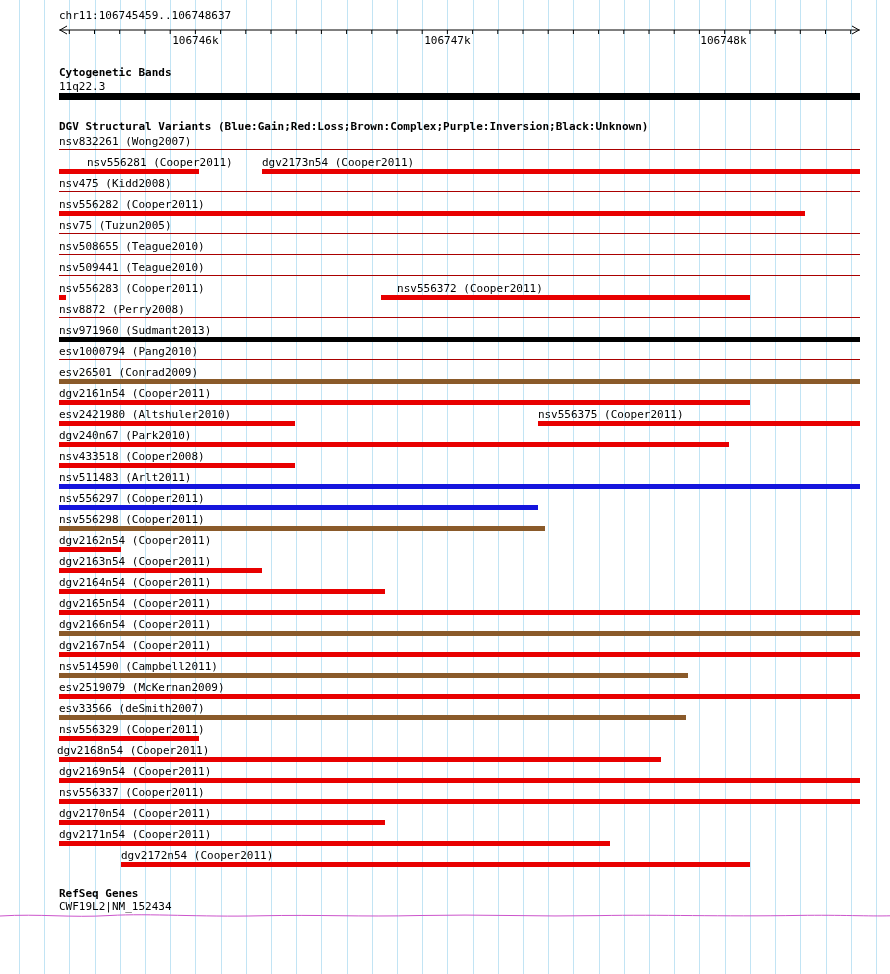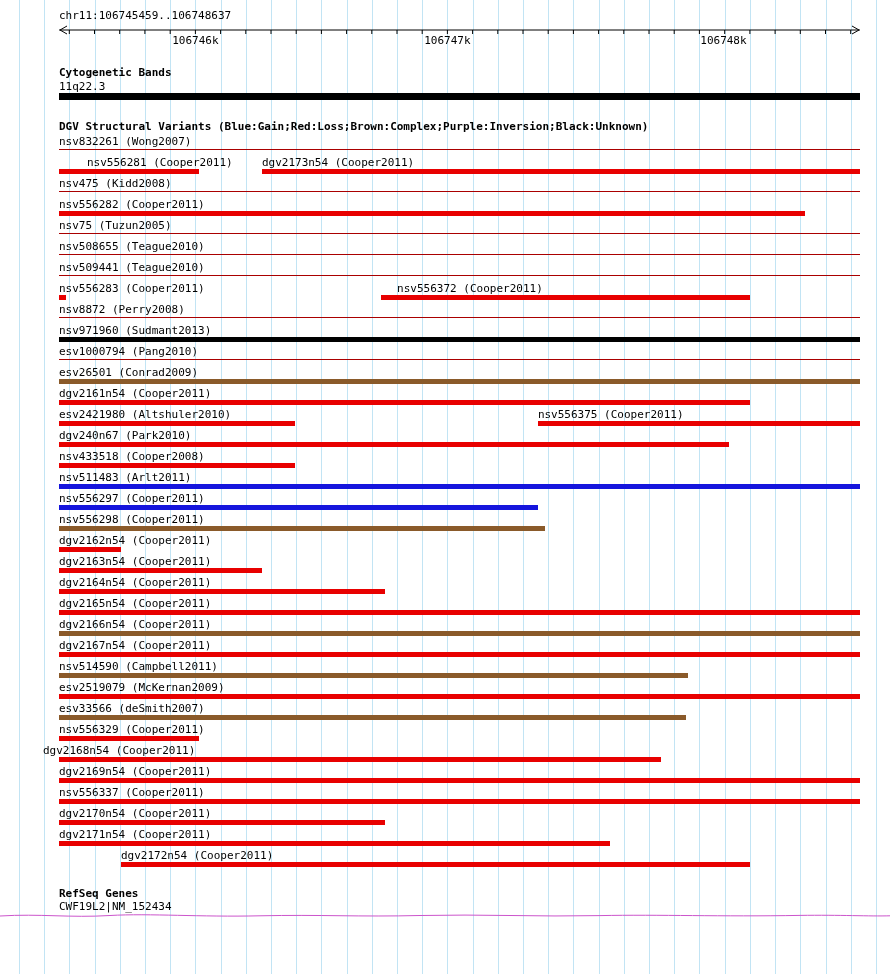--- a/index.html
+++ b/index.html
@@ -167,21 +167,21 @@
       <div class="txt" style="left: 59px; top: 640px;">dgv2167n54 (Cooper2011)</div>
       <div class="bar" style="left: 59px; width: 801px; top: 652px; height: 5px; background: rgb(232, 0, 0);"></div>
       <div class="txt" style="left: 59px; top: 661px;">nsv514590 (Campbell2011)</div>
       <div class="bar" style="left: 59px; width: 629.105px; top: 673px; height: 5px; background: rgb(138, 90, 42);"></div>
       <div class="txt" style="left: 59px; top: 682px;">esv2519079 (McKernan2009)</div>
       <div class="bar" style="left: 59px; width: 801px; top: 694px; height: 5px; background: rgb(232, 0, 0);"></div>
       <div class="txt" style="left: 59px; top: 703px;">esv33566 (deSmith2007)</div>
       <div class="bar" style="left: 59px; width: 627.089px; top: 715px; height: 5px; background: rgb(138, 90, 42);"></div>
       <div class="txt" style="left: 59px; top: 724px;">nsv556329 (Cooper2011)</div>
       <div class="bar" style="left: 59px; width: 139.885px; top: 736px; height: 5px; background: rgb(232, 0, 0);"></div>
-      <div class="txt" style="left: 43px; top: 745px; text-align: right;">dgv2168n54 (Cooper2011)</div>
+      <div class="txt" style="left: 57px; top: 745px; text-align: right;">dgv2168n54 (Cooper2011)</div>
       <div class="bar" style="left: 59px; width: 601.884px; top: 757px; height: 5px; background: rgb(232, 0, 0);"></div>
       <div class="txt" style="left: 59px; top: 766px;">dgv2169n54 (Cooper2011)</div>
       <div class="bar" style="left: 59px; width: 801px; top: 778px; height: 5px; background: rgb(232, 0, 0);"></div>
       <div class="txt" style="left: 59px; top: 787px;">nsv556337 (Cooper2011)</div>
       <div class="bar" style="left: 59px; width: 801px; top: 799px; height: 5px; background: rgb(232, 0, 0);"></div>
       <div class="txt" style="left: 59px; top: 808px;">dgv2170n54 (Cooper2011)</div>
       <div class="bar" style="left: 59px; width: 325.895px; top: 820px; height: 5px; background: rgb(232, 0, 0);"></div>
       <div class="txt" style="left: 59px; top: 829px;">dgv2171n54 (Cooper2011)</div>
       <div class="bar" style="left: 59px; width: 550.971px; top: 841px; height: 5px; background: rgb(232, 0, 0);"></div>
       <div class="txt" style="left: 121.003px; top: 850px;">dgv2172n54 (Cooper2011)</div>

